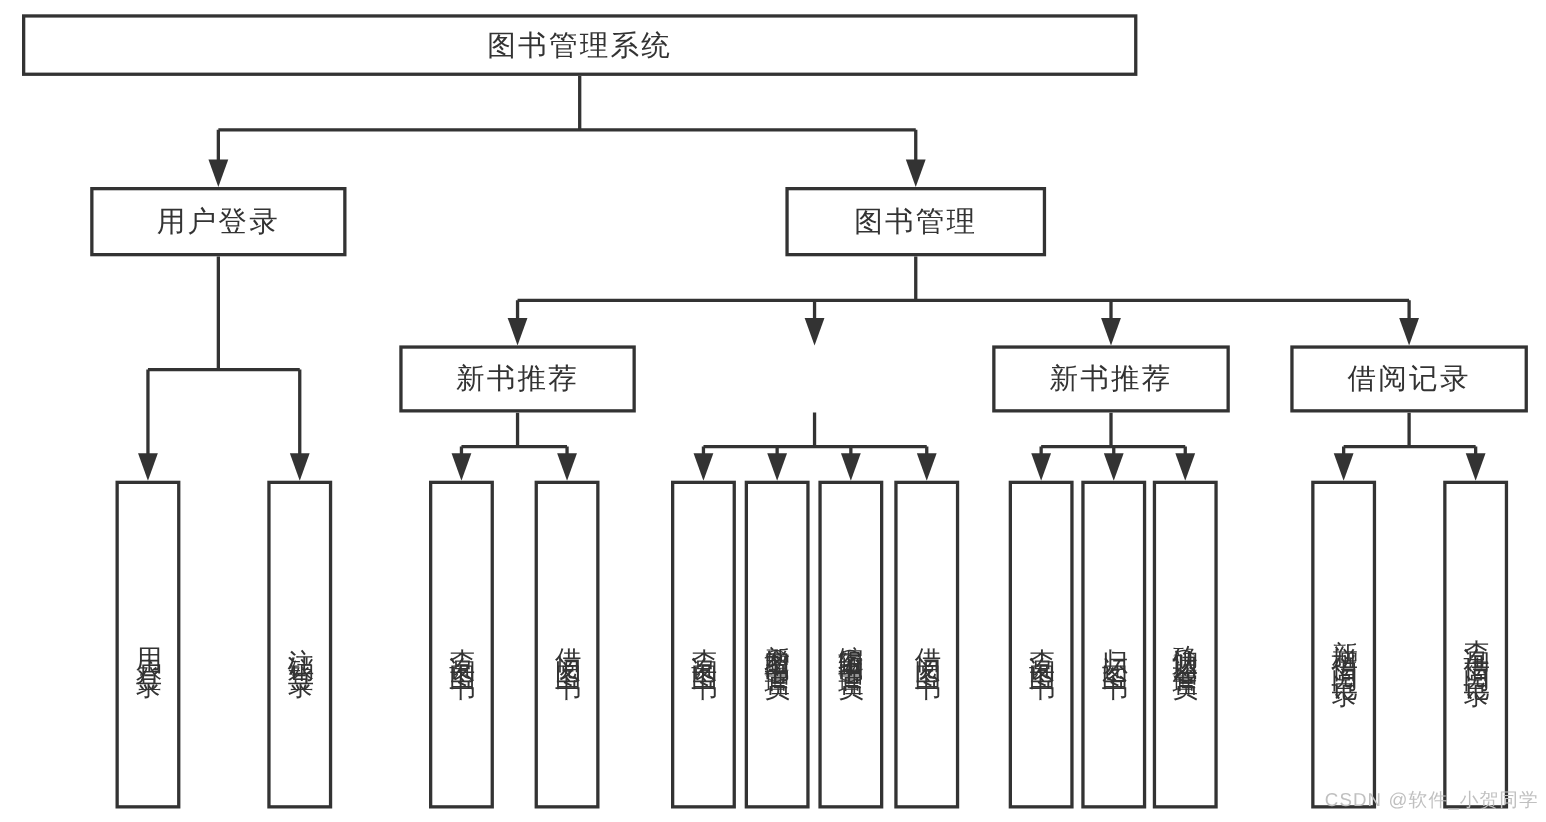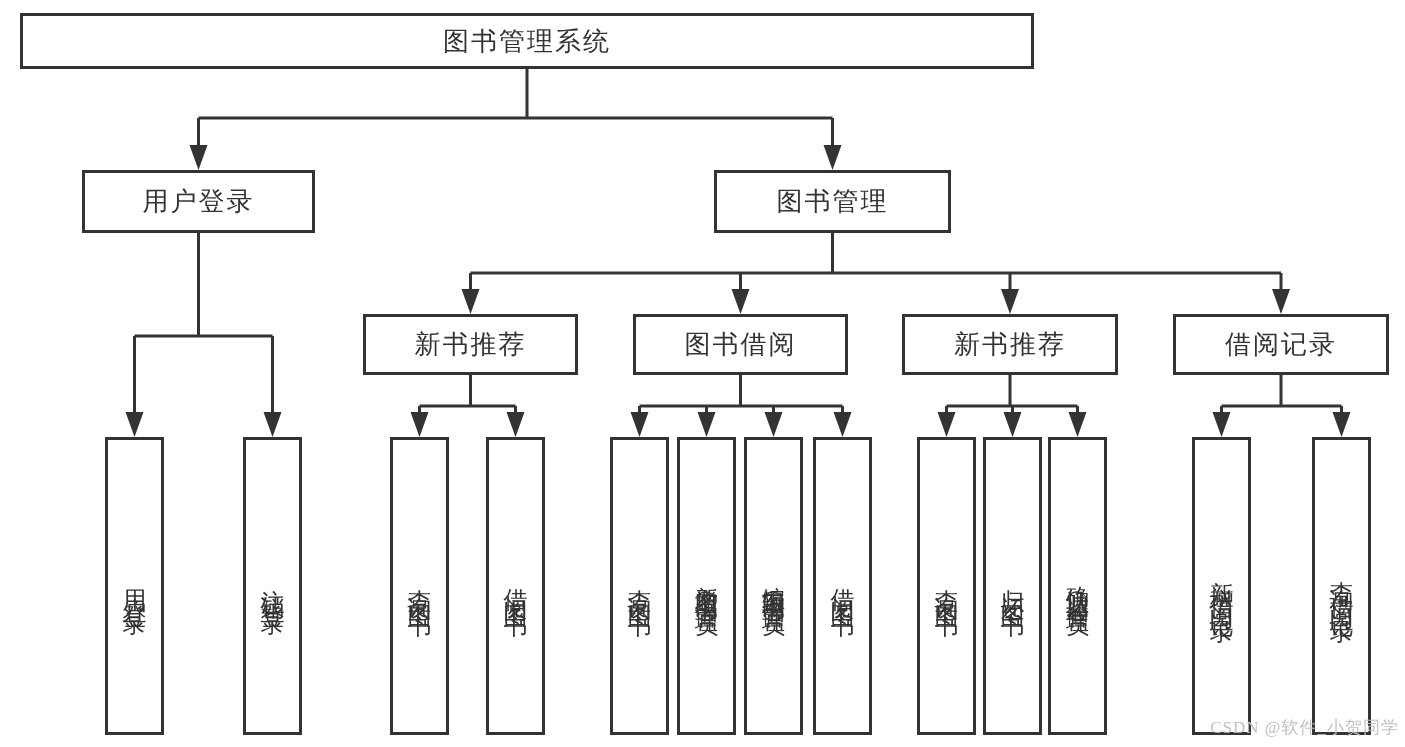--- a/index.html
+++ b/index.html
@@ -6,21 +6,21 @@
     --line:#333333;
     --text:#333333;
     --bg:#ffffff;
     --watermark:#c0c0c0;
   }
   html,body{margin:0;padding:0;background:var(--bg);}
   .canvas{
     position:relative;
     width:1405px;height:747px;
     background:var(--bg);
-    font-family:Liberation Serif, serif;
+    font-family:Liberation Sans, sans-serif;
     overflow:hidden;
   }
   .connectors{position:absolute;left:0;top:0;width:1405px;height:747px;}
   .connectors path{stroke:var(--line);stroke-width:3;fill:none;}
   .connectors polygon{fill:var(--line);stroke:none;}
   .node{
     position:absolute;
     box-sizing:border-box;
     border:3px solid var(--line);
     background:var(--bg);
@@ -108,23 +108,20 @@
   <div class="node h" style="left:82px;top:170px;width:233px;height:63px">
     <span>用户登录</span>
   </div>
   <div class="node h" style="left:363px;top:314px;width:215px;height:61px">
     <span>新书推荐</span>
   </div>
 
   <div class="node h" style="left:714px;top:170px;width:237px;height:63px">
     <span>图书管理</span>
   </div>
-  <div class="node h" style="left:633px;top:314px;width:215px;height:61px">
-    <span>图书借阅</span>
-  </div>
   <div class="node h" style="left:902px;top:314px;width:216px;height:61px">
     <span>新书推荐</span>
   </div>
   <div class="node h" style="left:1173px;top:314px;width:216px;height:61px">
     <span>借阅记录</span>
   </div>
 
   <div class="node v" style="left:105px;top:437px;width:59px;height:298px">
     <span>用户登录</span>
   </div>

